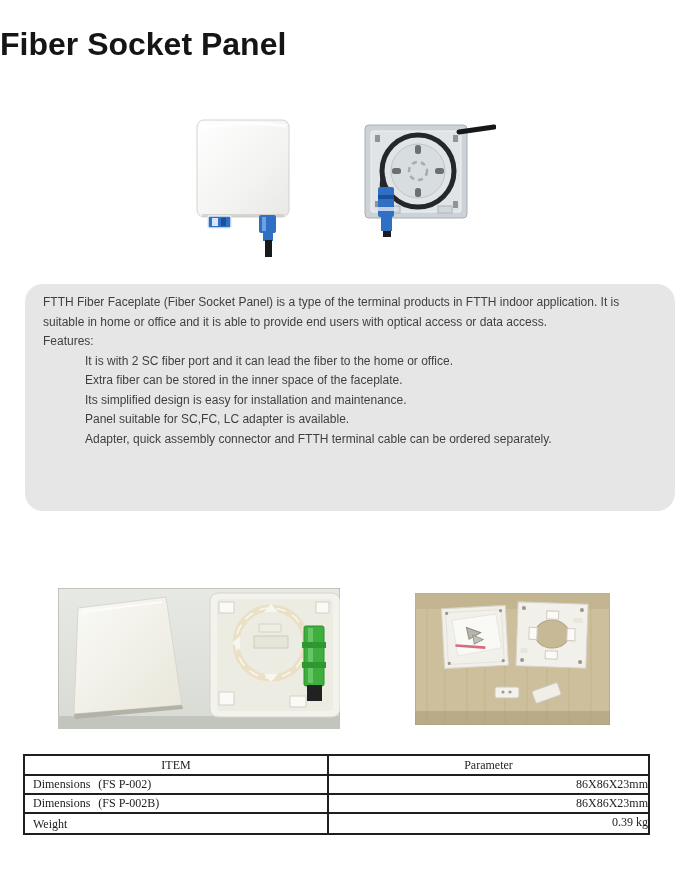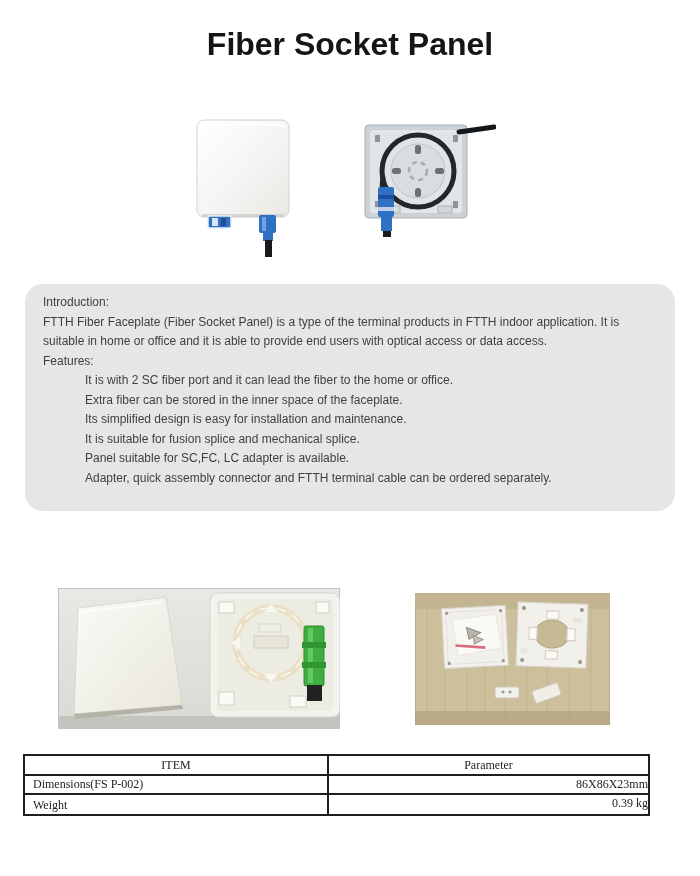--- a/index.html
+++ b/index.html
@@ -3,21 +3,21 @@
 <meta charset="utf-8">
 <style>
   html,body{margin:0;padding:0;background:#ffffff;}
   .page{
     position:relative;width:700px;height:876px;margin:0 auto;
     background:#ffffff;overflow:hidden;
     font-family:"Liberation Sans",sans-serif;color:#2b2b2b;
   }
   .title{
     position:absolute;top:26px;left:0;width:700px;margin:0;
-    text-align:center;font-size:32px;font-weight:bold;color:#151515;
+    font-size:32px;font-weight:bold;color:#151515;
     font-family:"Liberation Sans",sans-serif;letter-spacing:0px;
   }
   .photo{position:absolute;}
   .photoA{left:196px;top:118px;}
   .photoB{left:362px;top:116px;}
   .photoC{left:58px;top:588px;}
   .photoD{left:415px;top:593px;}
 
   .intro-box{
     position:absolute;left:25px;top:284px;width:650px;height:227px;
@@ -40,21 +40,21 @@
   .spec-table .col-item{width:302px;}
   .spec-table .col-param{width:319px;margin-left:17px;}
   .spec-table td.item-cell{
     height:16px;text-align:left;vertical-align:bottom;
     padding:0 0 1px 8px;
   }
   .spec-table td.param-cell{
     text-align:right;vertical-align:top;padding:1px 0 0 30px;
   }
   .spec-table tr.last td{height:18px;}
-  .spec-table .code{margin-left:0;}
+  .spec-table .code{margin-left:8px;}
 
   .fill-blue{fill:var(--connector-blue,#2f6fc4);}
   .fill-green{fill:var(--connector-green,#3fae3f);}
 </style>
 </head>
 <body>
 
 <div class="page">
 
   <h1 class="title">Fiber Socket Panel</h1>
@@ -108,28 +108,26 @@
         <rect x="16" y="71" width="16" height="30" rx="2" class="fill-blue"></rect>
         <rect x="16" y="79" width="16" height="4" fill="#1d4f9a"></rect>
         <rect x="13" y="91" width="22" height="4" fill="#d9e2f0" opacity="0.85"></rect>
         <rect x="19" y="101" width="11" height="14" class="fill-blue"></rect>
         <rect x="21" y="115" width="8" height="6" fill="#1a1d20"></rect>
       </g>
     </svg>
   </div>
 
   <section class="intro-box">
-    <div class="line heading">Introduction:</div>
     <div class="line">FTTH Fiber Faceplate (Fiber Socket Panel) is a type of the terminal products in FTTH indoor application. It is</div>
     <div class="line">suitable in home or office and it is able to provide end users with optical access or data access.</div>
     <div class="line heading">Features:</div>
     <div class="line feature">It is with 2 SC fiber port and it can lead the fiber to the home or office.</div>
     <div class="line feature">Extra fiber can be stored in the inner space of the faceplate.</div>
     <div class="line feature">Its simplified design is easy for installation and maintenance.</div>
-    <div class="line feature">It is suitable for fusion splice and mechanical splice.</div>
     <div class="line feature">Panel suitable for SC,FC, LC adapter is available.</div>
     <div class="line feature">Adapter, quick assembly connector and FTTH terminal cable can be ordered separately.</div>
   </section>
 
   <div class="photo photoC">
     <svg width="282" height="141" viewBox="0 0 282 141">
       <defs>
         <linearGradient id="gC" x1="0" y1="0" x2="0" y2="1">
           <stop offset="0" stop-color="#e7eae4"></stop>
           <stop offset="1" stop-color="#d7dbd4"></stop>
@@ -229,20 +227,24 @@
       <tr>
         <th class="col-item">ITEM</th>
         <th class="col-param">Parameter</th>
       </tr>
     </thead>
     <tbody>
       <tr>
         <td class="item-cell"><span>Dimensions</span><span class="code">(FS P-002)</span></td>
         <td class="param-cell">86X86X23mm</td>
       </tr>
+      <tr>
+        <td class="item-cell"><span>Dimensions</span><span class="code">(FS P-002B)</span></td>
+        <td class="param-cell">86X86X23mm</td>
+      </tr>
       <tr class="last">
         <td class="item-cell"><span>Weight</span><span class="code"></span></td>
         <td class="param-cell">0.39 kg</td>
       </tr>
     </tbody>
   </table>
 
 </div>
 
 </body></html>

